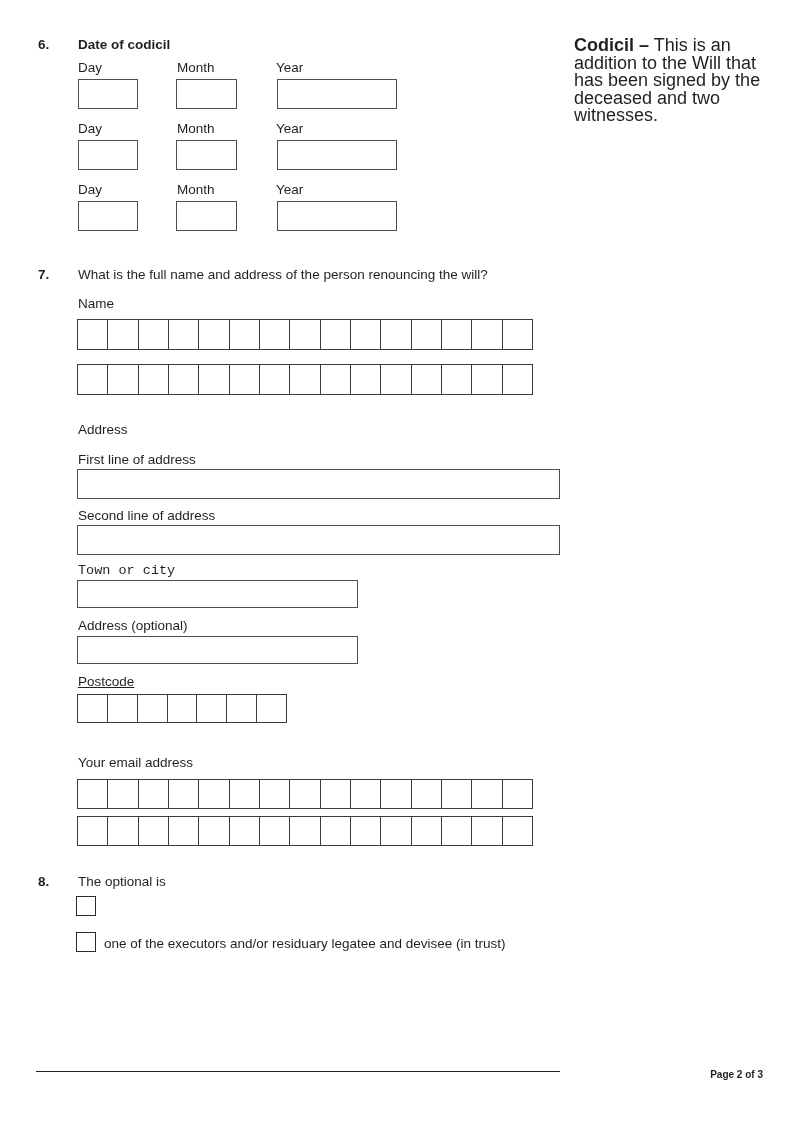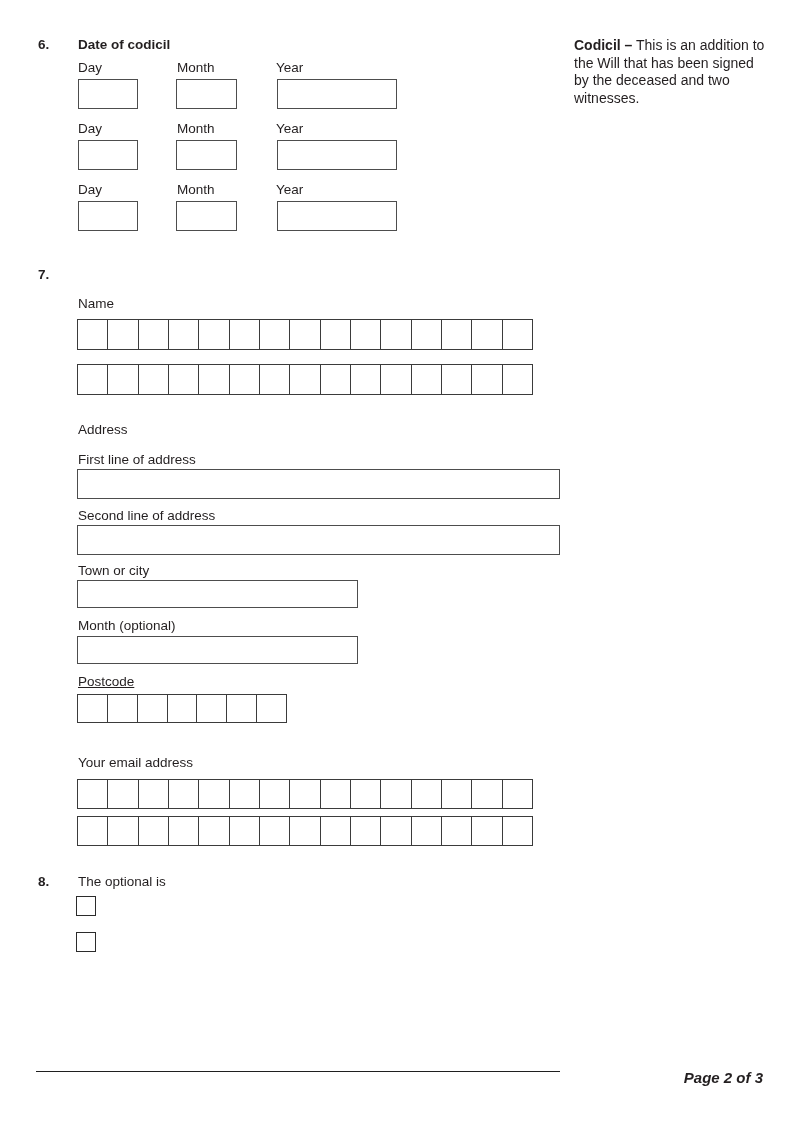--- a/index.html
+++ b/index.html
@@ -48,41 +48,40 @@
     background: #fff;
     border: 1.6px solid #2b2b2b;
     text-align: center;
     font-size: 14px;
     line-height: 18px;
   }
   .note {
     position: absolute;
     left: 574px;
     width: 192px;
-    font-size: 14px;
+    font-size: 18px;
     line-height: 17.5px;
     color: #231f20;
   }
   .note .term { font-weight: bold; }
   .footer-line {
     position: absolute;
     left: 36px;
     top: 1071px;
     width: 524px;
     height: 0;
     border-top: 1.5px solid #1f1f1f;
   }
   .page-num {
     position: absolute;
     right: 37px;
     top: 1069px;
-    font-size: 15px;
+    font-size: 10px;
     font-weight: bold;
     white-space: nowrap;
-    font-style: italic;
   }
 </style>
 </head>
 <body>
 
 <div class="page">
 
   <div class="lbl num" style="top:37px;">6.</div>
   <div class="lbl" style="left:78px; top:37px;font-weight:bold;">Date of codicil</div>
 
@@ -105,20 +104,21 @@
   <div class="lbl" style="left:276px; top:182px;">Year</div>
   <div class="input-box" style="left:78px; top:201px; width:60px; height:30px;"></div>
   <div class="input-box" style="left:176px; top:201px; width:61px; height:30px;"></div>
   <div class="input-box" style="left:277px; top:201px; width:120px; height:30px;"></div>
 
   <div class="note" style="top:37px;">
     <span class="term">Codicil –</span><span> This is an addition to the Will that has been signed by the deceased and two witnesses.</span>
   </div>
 
   <div class="lbl num" style="top:267px;">7.</div>
+  <div class="lbl" style="left:78px; top:267px;">What is the full name and address of the person renouncing the will?</div>
 
   <div class="lbl" style="left:78px; top:296px;">Name</div>
   <div class="char-row" style="left:77px; top:319px; width:456px; height:31px;">
       <div class="cell"></div>
       <div class="cell"></div>
       <div class="cell"></div>
       <div class="cell"></div>
       <div class="cell"></div>
       <div class="cell"></div>
       <div class="cell"></div>
@@ -150,24 +150,24 @@
     </div>
 
   <div class="lbl" style="left:78px; top:422px;">Address</div>
 
   <div class="lbl" style="left:78px; top:452px;">First line of address</div>
   <div class="input-box" style="left:77px; top:469px; width:483px; height:30px;"></div>
 
   <div class="lbl" style="left:78px; top:508px;">Second line of address</div>
   <div class="input-box" style="left:77px; top:525px; width:483px; height:30px;"></div>
 
-  <div class="lbl" style="left:78px; top:563px;">Town or city</div>
+  <div class="lbl" style="left:78px; top:563px;font-family:Liberation Mono, monospace;">Town or city</div>
   <div class="input-box" style="left:77px; top:580px; width:281px; height:28px;"></div>
 
-  <div class="lbl" style="left:78px; top:618px;">Month (optional)</div>
+  <div class="lbl" style="left:78px; top:618px;">Address (optional)</div>
   <div class="input-box" style="left:77px; top:636px; width:281px; height:28px;"></div>
 
   <div class="lbl" style="left:78px; top:674px;text-decoration:underline;">Postcode</div>
   <div class="char-row" style="left:77px; top:694px; width:210px; height:29px;">
       <div class="cell"></div>
       <div class="cell"></div>
       <div class="cell"></div>
       <div class="cell"></div>
       <div class="cell"></div>
       <div class="cell"></div>
@@ -209,18 +209,19 @@
       <div class="cell"></div>
       <div class="cell"></div>
     </div>
 
   <div class="lbl num" style="top:874px;">8.</div>
   <div class="lbl" style="left:78px; top:874px;">The optional is</div>
 
   <div class="checkbox" style="left:76px; top:896px;"></div>
 
   <div class="checkbox" style="left:76px; top:932px;"></div>
+  <div class="lbl" style="left:104px; top:936px;">one of the executors and/or residuary legatee and devisee (in trust)</div>
 
 
   <div class="footer-line"></div>
   <div class="page-num">Page 2 of 3</div>
 
 </div>
 
 </body></html>

